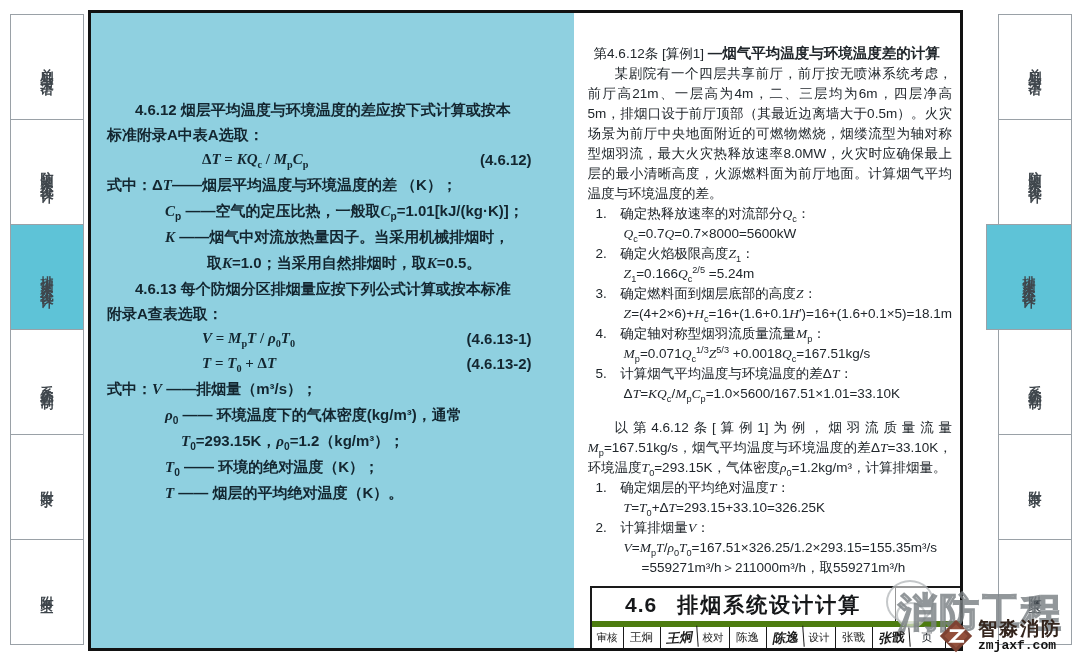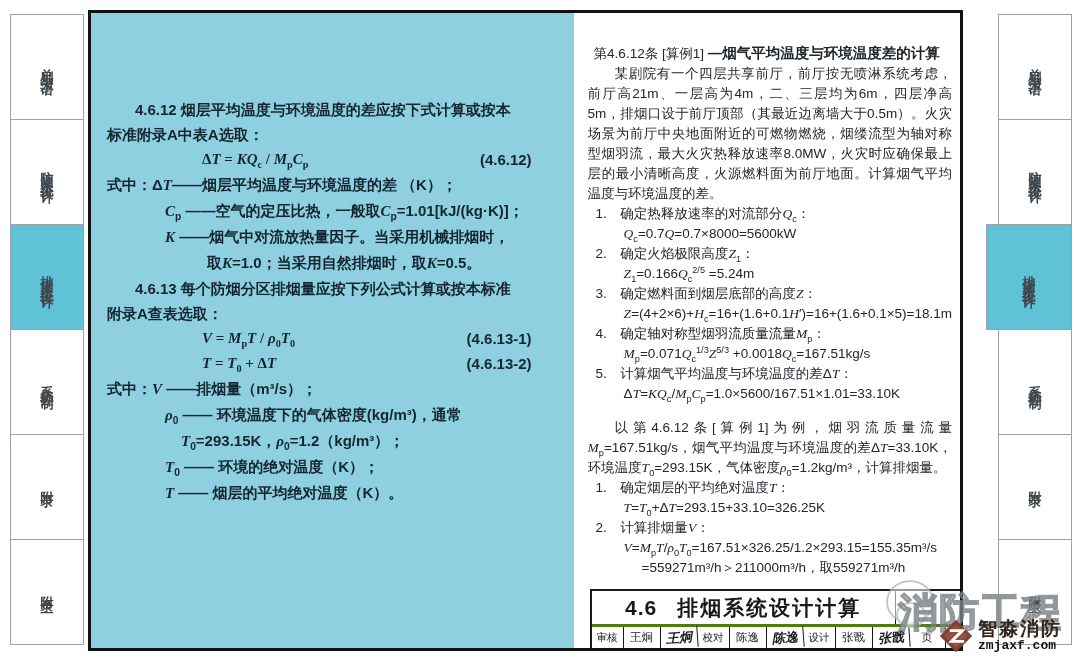--- a/index.html
+++ b/index.html
@@ -46,21 +46,21 @@
   .r-step{margin-left:8px;white-space:nowrap;}
   .r-sub{margin-left:36px;white-space:nowrap;}
   .r-sub2{margin-left:54px;white-space:nowrap;}
   .r-gap{height:14px;}
 
   
   .tb{position:absolute;left:16px;right:0;bottom:0;border:2px solid #1a1a1a;border-right:none;border-bottom:none;
       background:#ffffff;}
   .tb-row{display:flex;}
   .tb-r1{height:33px;}
-  .tb-r2{height:21px;border-top:3px solid #4d7c0f;}
+  .tb-r2{height:21px;border-top:6px solid #4d7c0f;}
   .tb-cell{box-sizing:border-box;display:flex;align-items:center;justify-content:center;
            border-right:1px solid #1a1a1a;overflow:hidden;}
   .tb-cell:last-child{border-right:none;}
   .tb-title-cell{width:304px;font-size:21px;font-weight:bold;letter-spacing:2px;color:#16181a;}
   .tb-no{margin-right:20px;letter-spacing:1px;}
   .tb-atlas-cell{flex:1;font-size:12px;justify-content:flex-start;padding-left:3px;color:#333;margin-top:48px;}
   .c-lab{width:32px;font-size:10.5px;color:#222;}
   .c-name{width:37px;font-size:11.5px;color:#222;}
   .c-sig{width:37px;font-size:13px;font-family:"Liberation Serif",serif;font-style:italic;
          font-weight:bold;transform:rotate(-4deg);color:#1d1d1d;}

